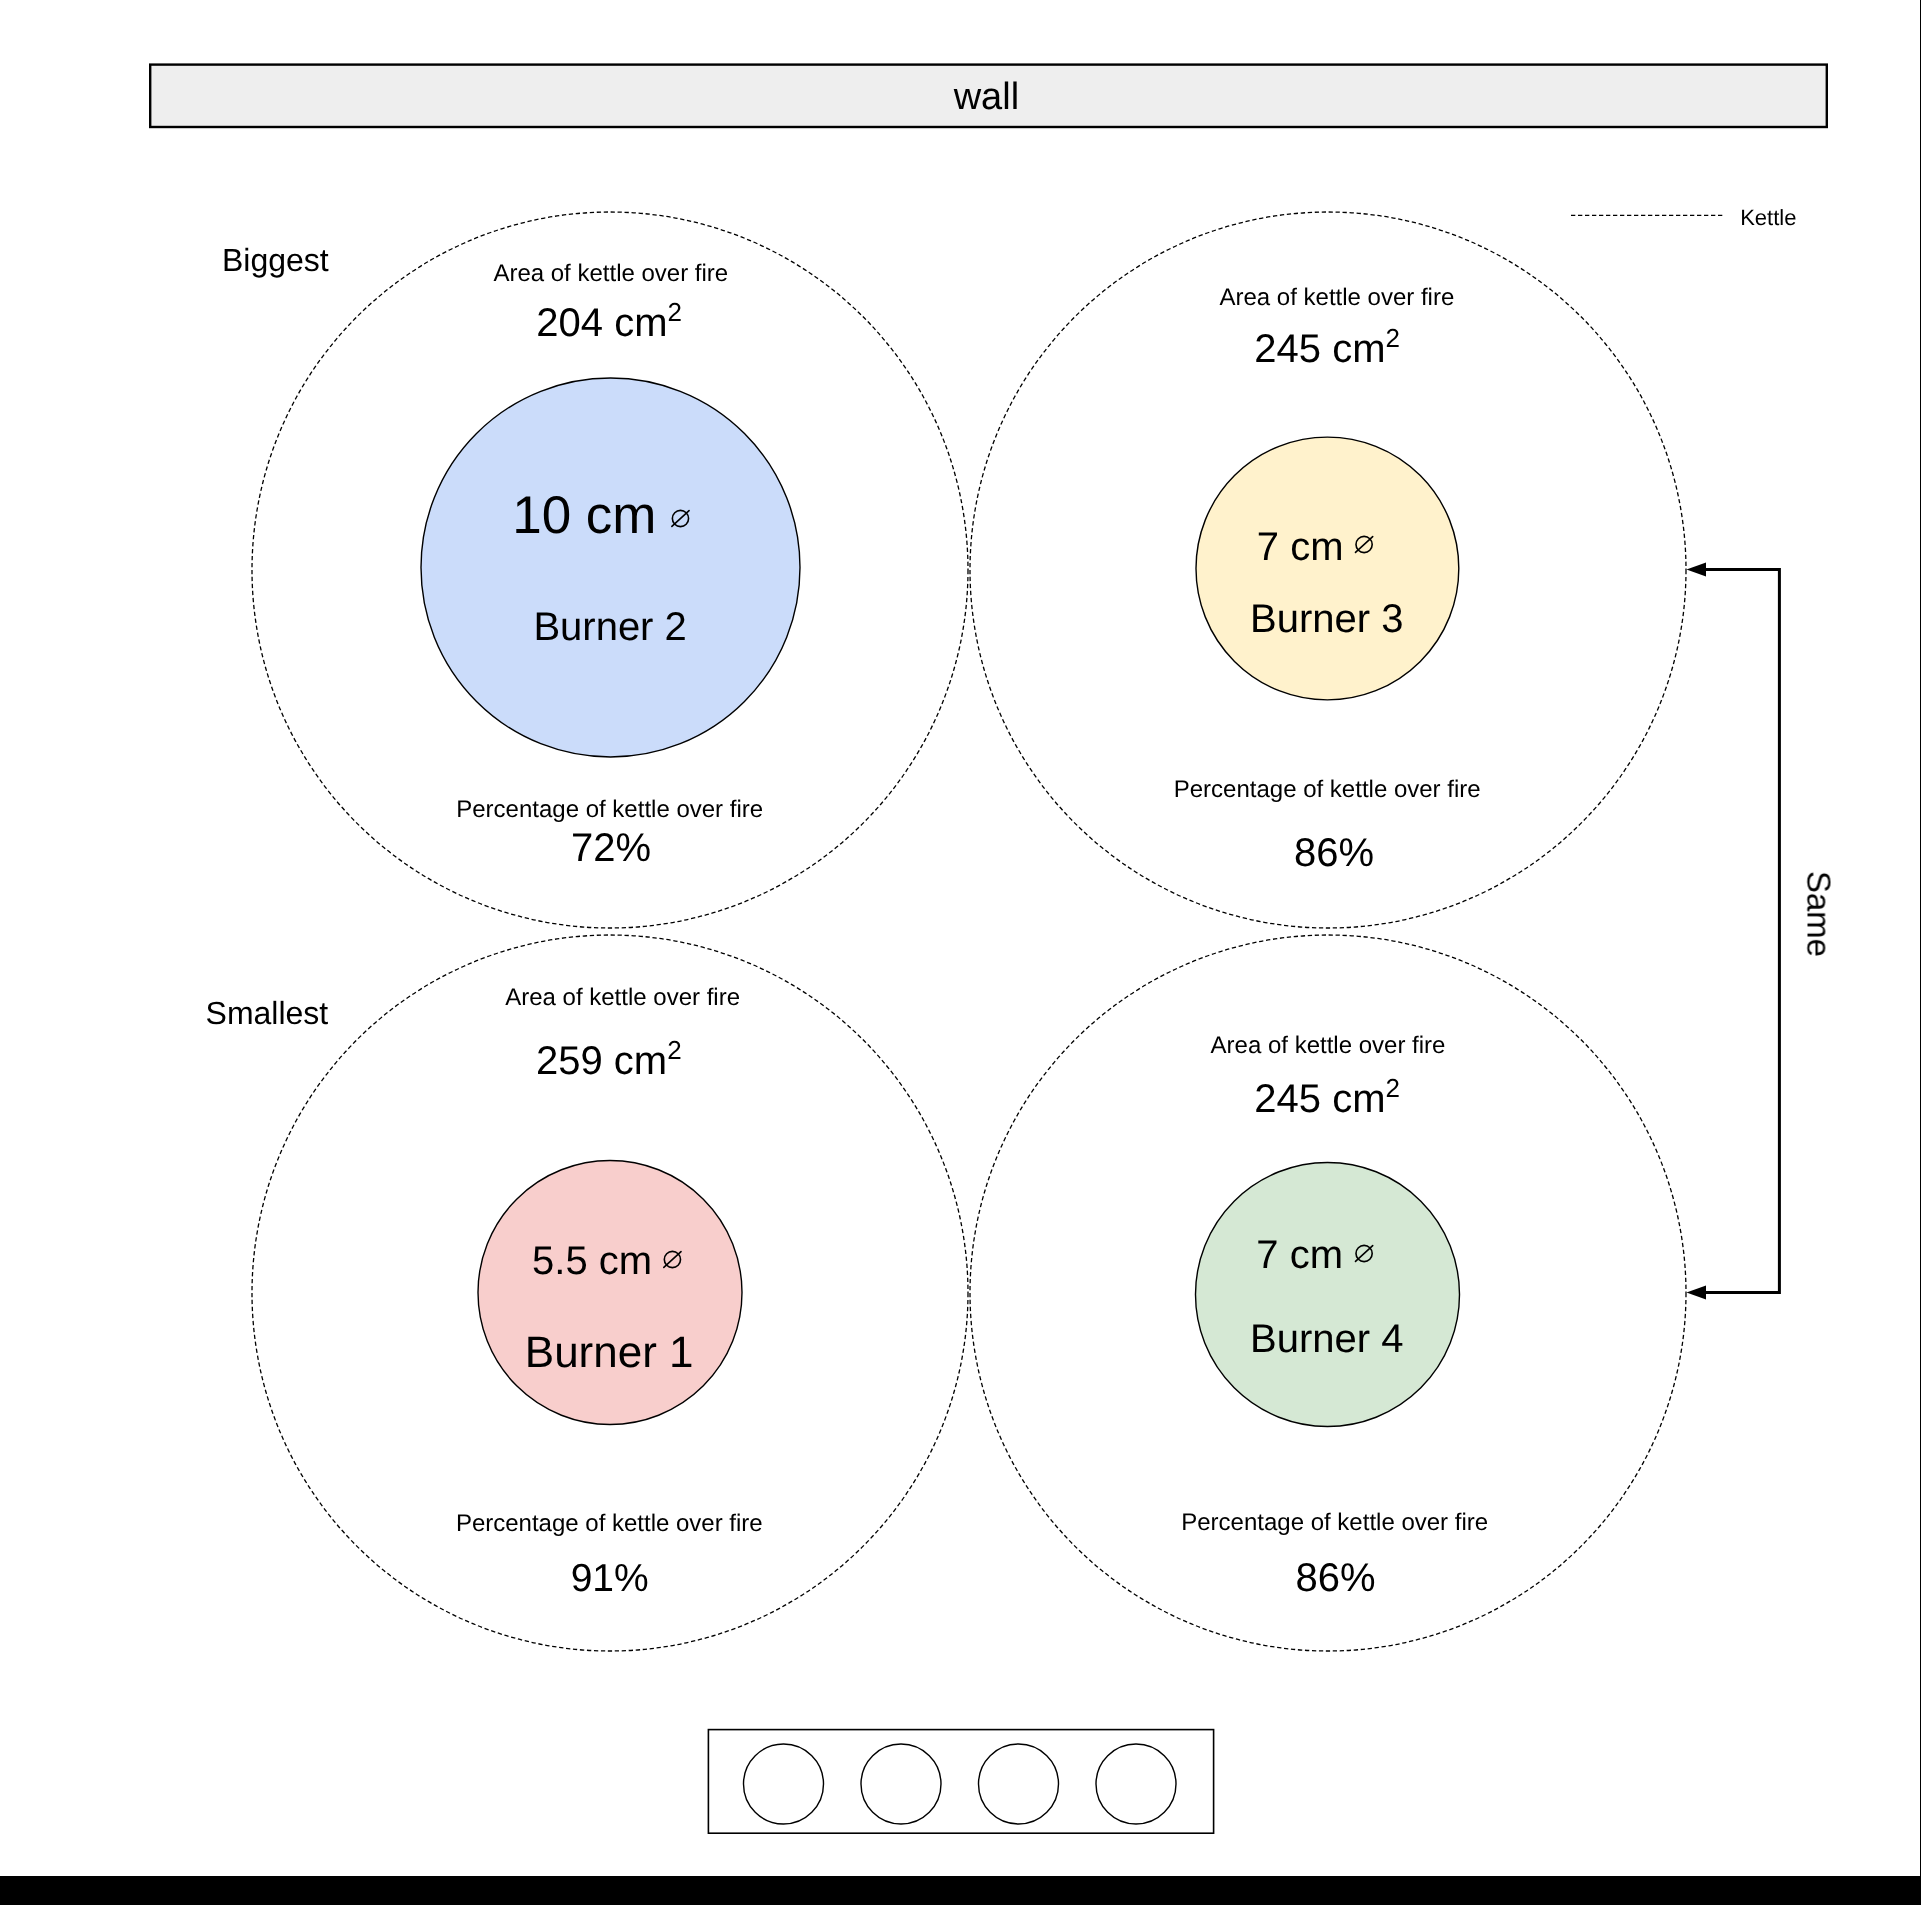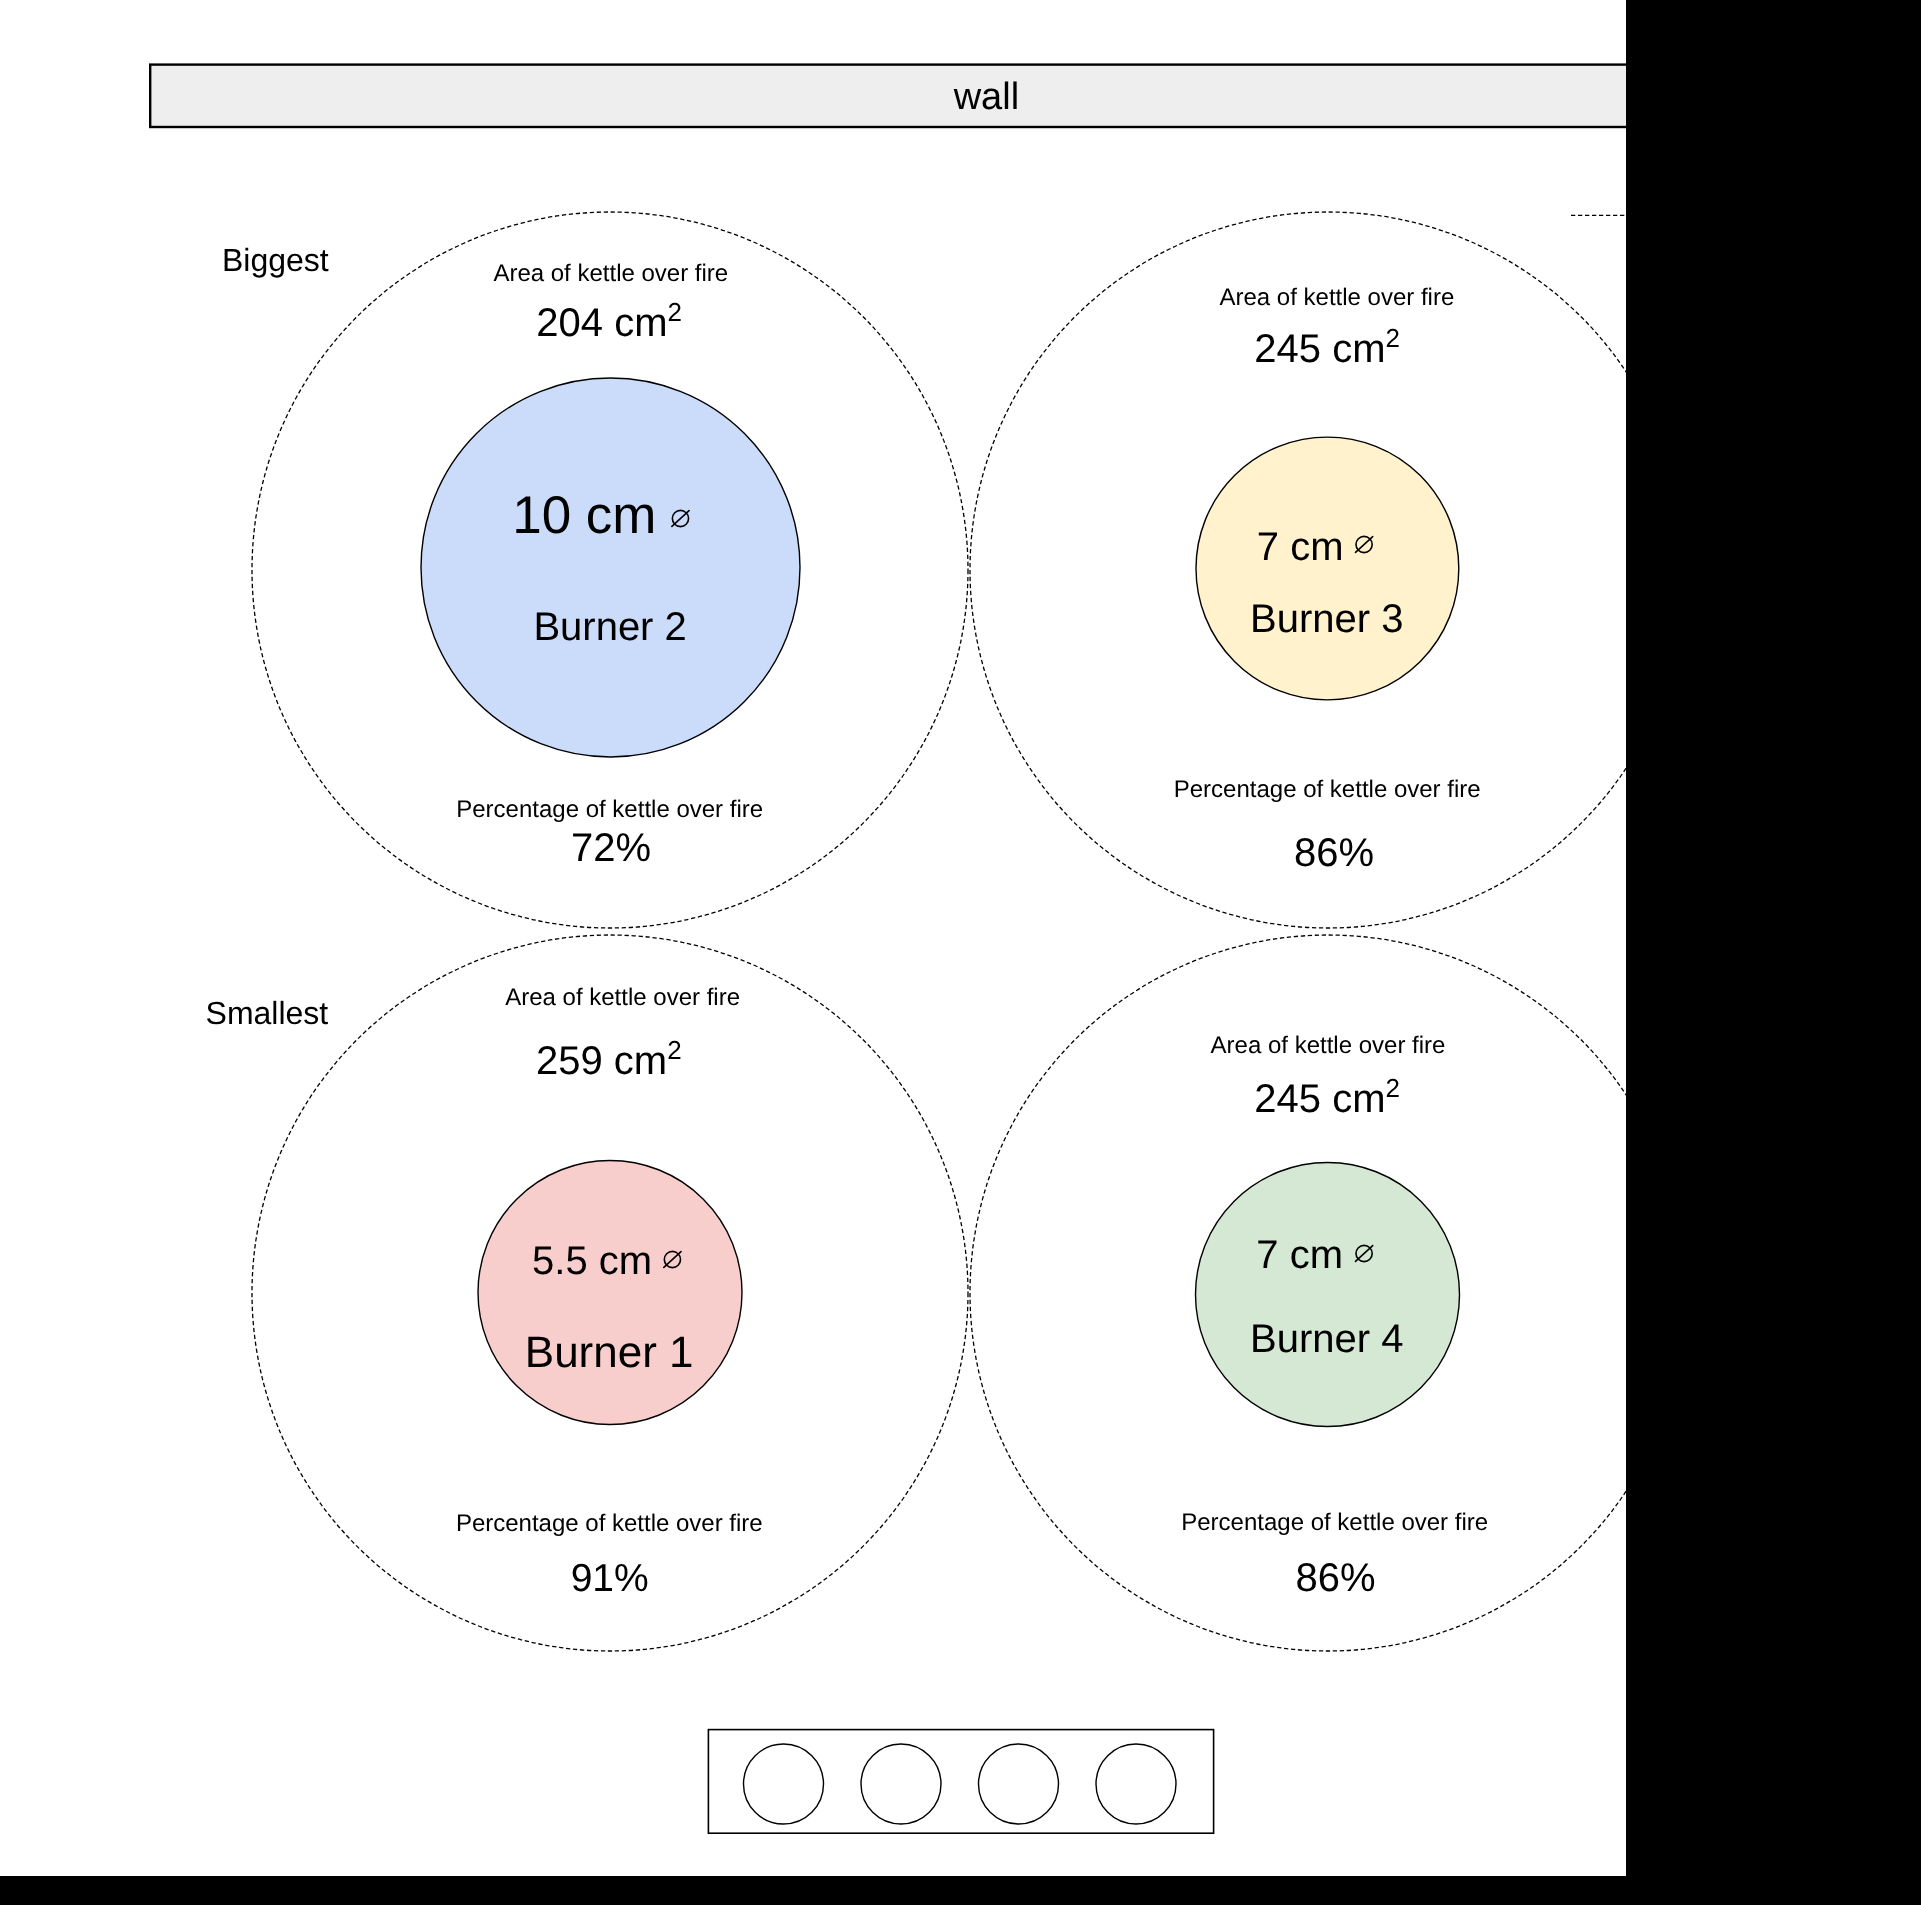--- a/index.html
+++ b/index.html
@@ -1,17 +1,17 @@
 <!DOCTYPE html>
 <html><head>
 <meta charset="utf-8">
 <title>Kettles on burners diagram</title>
 <style>
   html,body{margin:0;padding:0;background:#000;width:1921px;height:1905px;overflow:hidden;}
-  #canvas{position:absolute;left:0;top:0;width:1626px;height:1876px;background:#ffffff;overflow:hidden;
+  #canvas{position:absolute;left:0;top:0;width:1920px;height:1876px;background:#ffffff;overflow:hidden;
           font-family:"Liberation Sans", sans-serif;color:#000;
           -webkit-font-smoothing:antialiased;text-rendering:geometricPrecision;}
   svg#shapes{position:absolute;left:0;top:0;width:1920px;height:1876px;display:block;}
   .tx{position:absolute;white-space:nowrap;line-height:1;transform:translate3d(-50%,0,0);-webkit-font-smoothing:antialiased;}
   .sup{font-size:26px;position:relative;top:-15px;}
   .dia{display:inline-block;width:19px;height:19px;position:relative;top:-5.5px;left:0px;vertical-align:baseline;}
   .dia svg{display:block;overflow:visible;}
 </style>
 </head>
 <body>
@@ -39,21 +39,21 @@
     <path d="M 1686.5 1292.4 L 1706 1285.4 L 1706 1299.4 Z" fill="#000000"></path>
 
     <rect x="708.4" y="1729.6" width="505.2" height="103.6" fill="#ffffff" stroke="#000000" stroke-width="1.6"></rect>
     <circle cx="783.5" cy="1784" r="40" fill="#ffffff" stroke="#000000" stroke-width="1.4"></circle>
     <circle cx="901" cy="1784" r="40" fill="#ffffff" stroke="#000000" stroke-width="1.4"></circle>
     <circle cx="1018.5" cy="1784" r="40" fill="#ffffff" stroke="#000000" stroke-width="1.4"></circle>
     <circle cx="1136" cy="1784" r="40" fill="#ffffff" stroke="#000000" stroke-width="1.4"></circle>
   </svg>
 
   <div class="tx" style="left:986.4px;top:78.4px;font-size:38px;">wall</div>
-  <div class="tx" style="left:1768.3px;top:207.2px;font-size:19px;">Kettle</div>
+  <div class="tx" style="left:1768.3px;top:207.2px;font-size:22px;">Kettle</div>
   <div class="tx" style="left:275.4px;top:243.5px;font-size:32px;">Biggest</div>
   <div class="tx" style="left:266.9px;top:996.7px;font-size:32px;">Smallest</div>
   <div class="tx" style="left:1818.6px;top:913.6px;font-size:33px;transform:translate3d(-50%,-50%,0) rotate(90deg);">Same</div>
 
   <div class="tx" style="left:610.8px;top:261.9px;font-size:24px;">Area of kettle over fire</div>
   <div class="tx" style="left:609.1px;top:302.7px;font-size:40px;"><span>204 cm</span><span class="sup">2</span></div>
   <div class="tx" style="left:601.2px;top:489.4px;font-size:53px;"><span>10 cm</span> <span class="dia" aria-label="diameter"><svg viewBox="0 0 19 19" width="19" height="19">
           <circle cx="9.5" cy="9.5" r="8.1" fill="none" stroke="#000" stroke-width="1.6"></circle>
           <line x1="0.9" y1="17.4" x2="18.1" y2="1.6" stroke="#000" stroke-width="1.6" stroke-linecap="round"></line>
         </svg></span></div>

